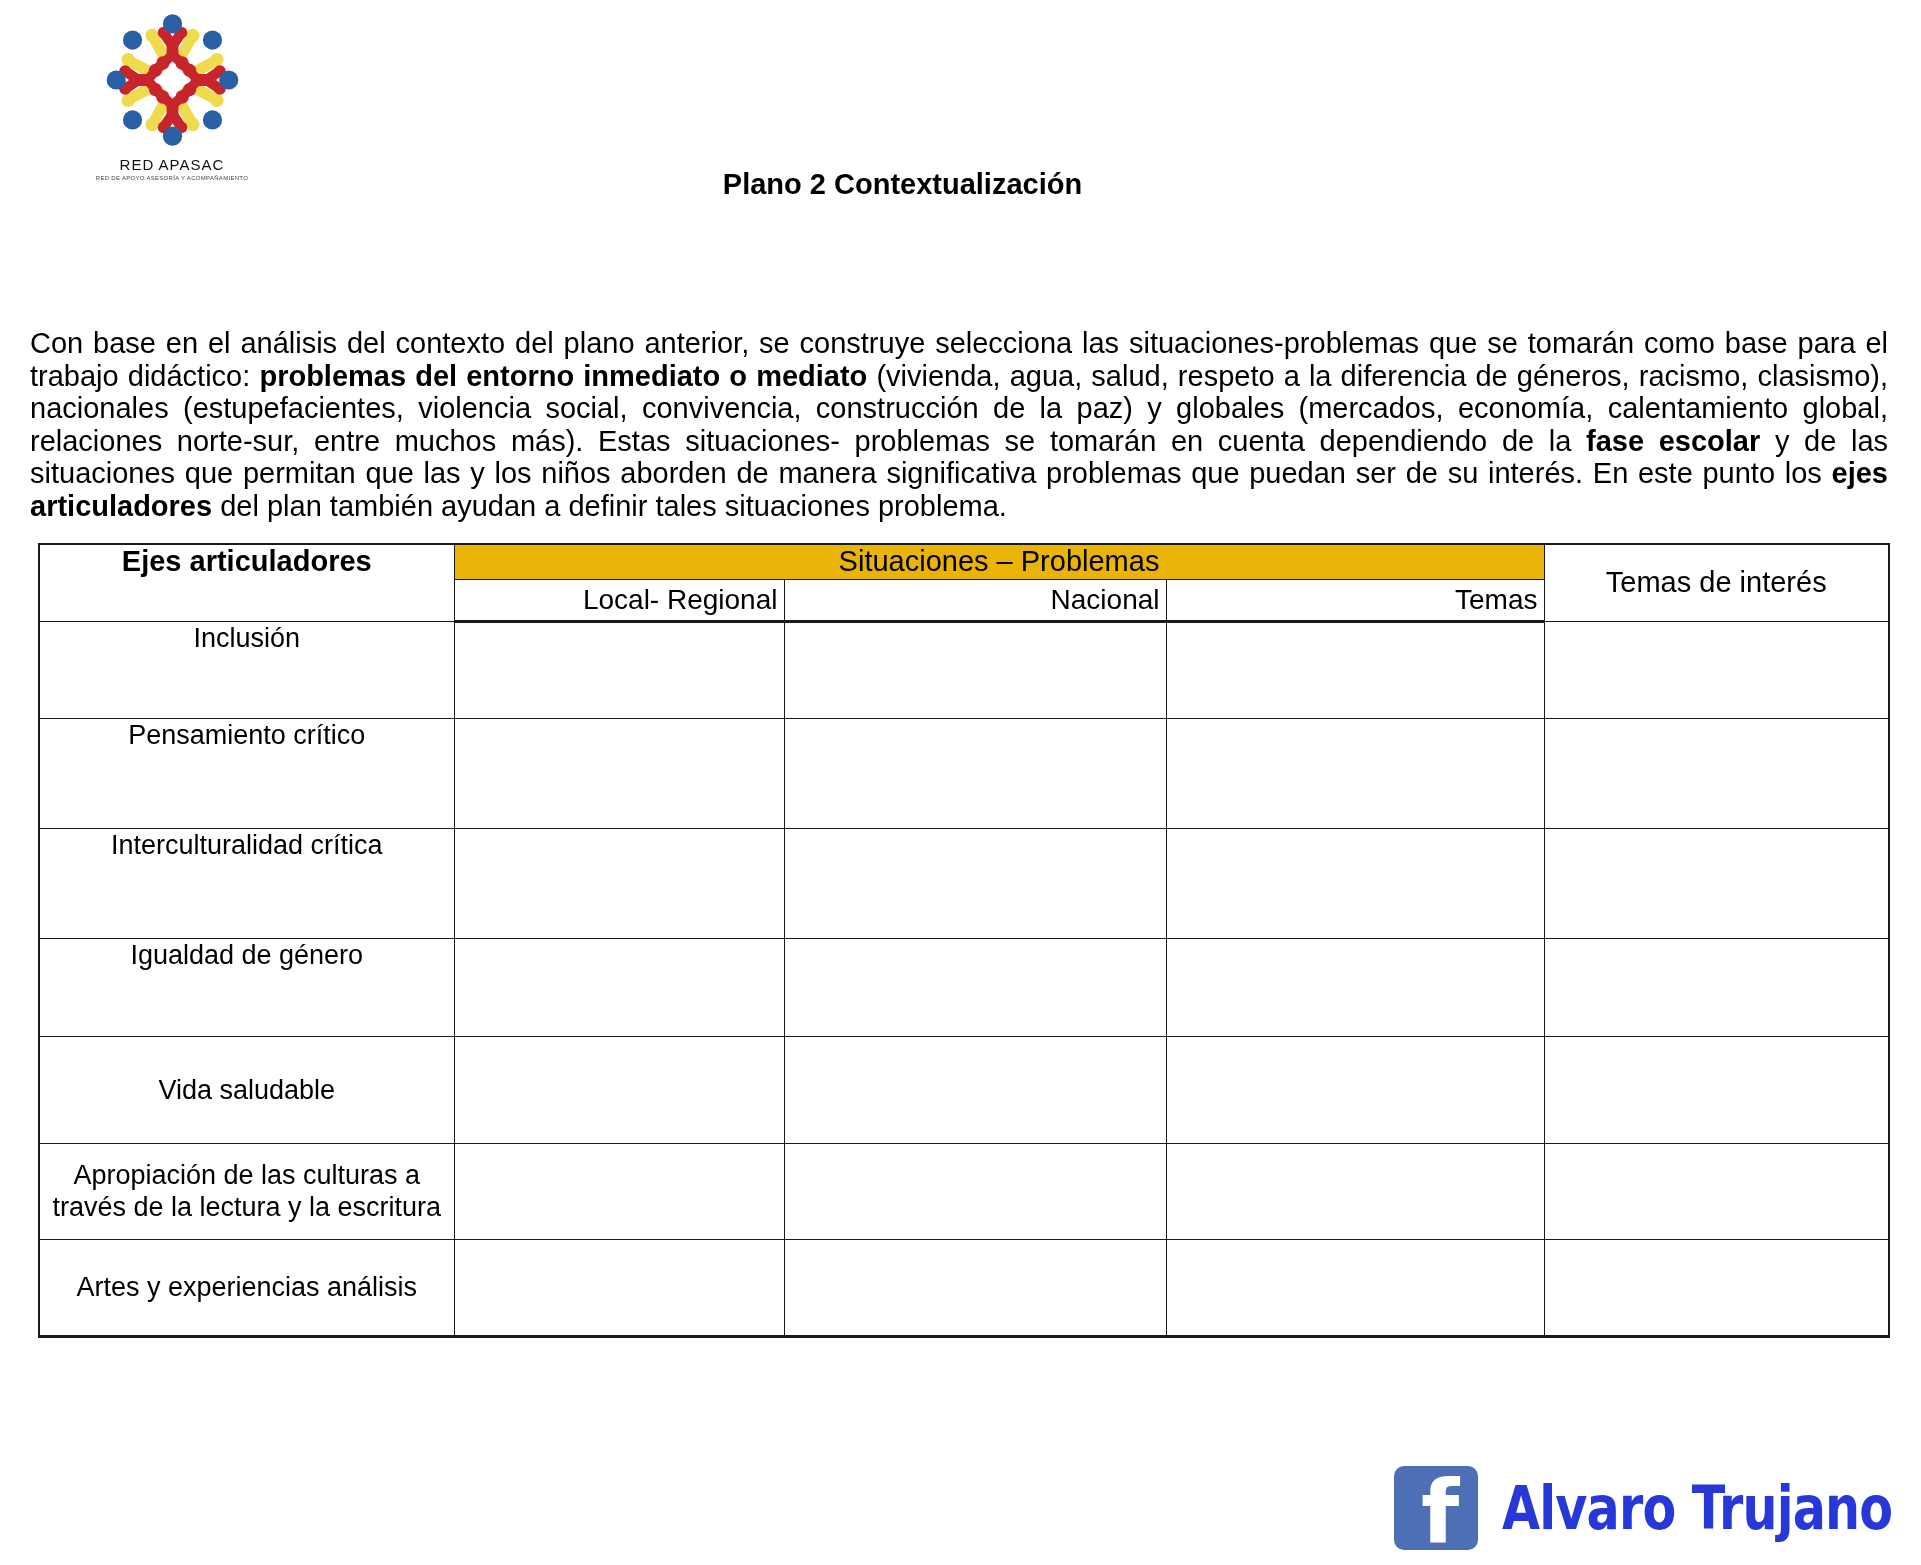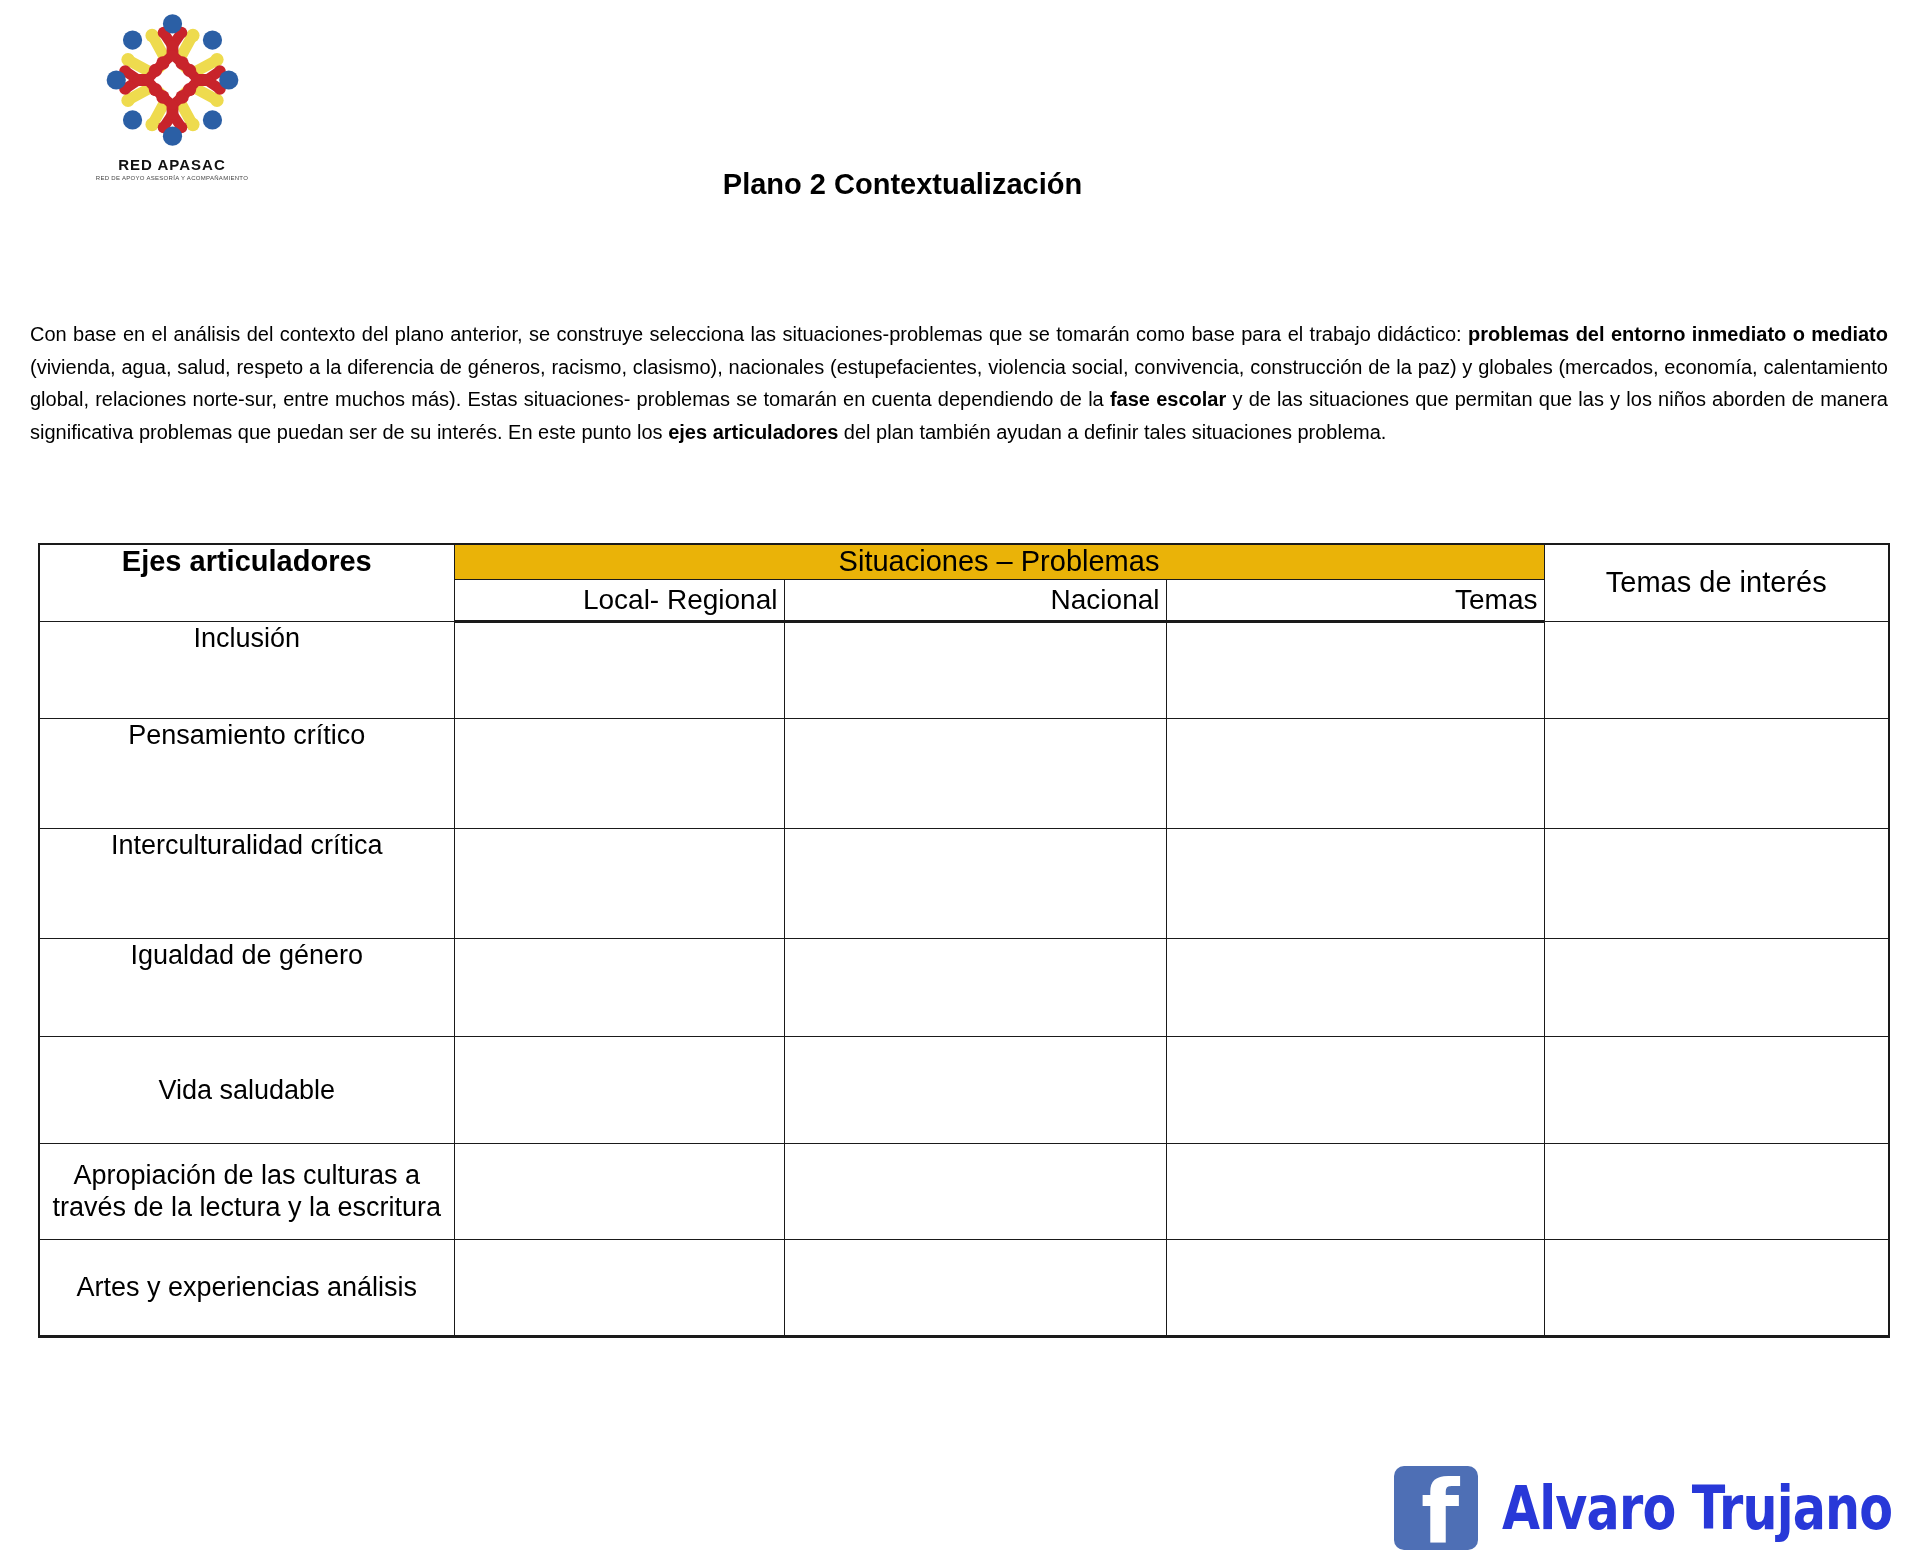--- a/index.html
+++ b/index.html
@@ -3,29 +3,29 @@
 <meta charset="utf-8">
 <style>
   html,body{margin:0;padding:0;}
   body{
     width:1921px;height:1565px;position:relative;background:#ffffff;
     font-family:"Liberation Sans", sans-serif;color:#000;overflow:hidden;
   }
   
   .logo-block{position:absolute;left:76px;top:6px;width:192px;text-align:center;}
   .logo-svg{display:block;margin:0 auto;}
-  .logo-title{font-size:15px;font-weight:bold;letter-spacing:1px;color:#111;margin-top:2px;}
+  .logo-title{font-size:15px;font-weight:normal;letter-spacing:1px;color:#111;margin-top:2px;}
   .logo-subtitle{font-size:6px;letter-spacing:.3px;color:#444;margin-top:2px;white-space:nowrap;}
   
   .doc-title-wrap{position:absolute;top:168px;left:0;width:1805px;text-align:center;}
   .doc-title{font-size:29px;font-weight:bold;margin-top:30px;}
   
   .intro{
     position:absolute;left:30px;top:298px;width:1858px;
-    font-size:20px;line-height:32.6px;text-align:justify;
+    font-size:29px;line-height:32.6px;text-align:justify;
   }
   .intro .b{font-weight:bold;}
   
   .plan-table{
     position:absolute;left:38px;top:543px;width:1850px;
     border-collapse:collapse;table-layout:fixed;
   }
   .plan-table td,.plan-table th{
     border:1px solid #1a1a1a;padding:0 6px;overflow:hidden;
   }

